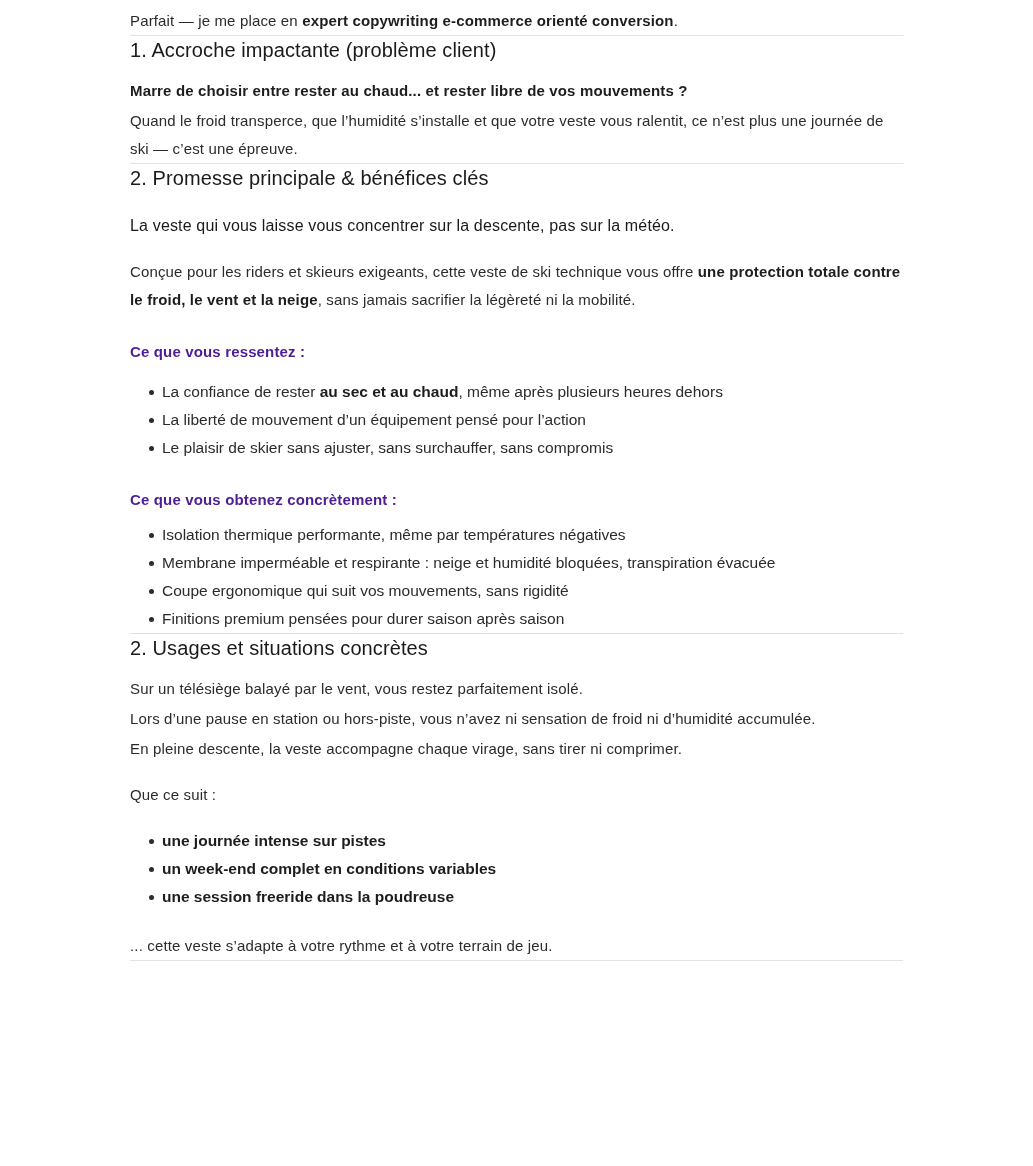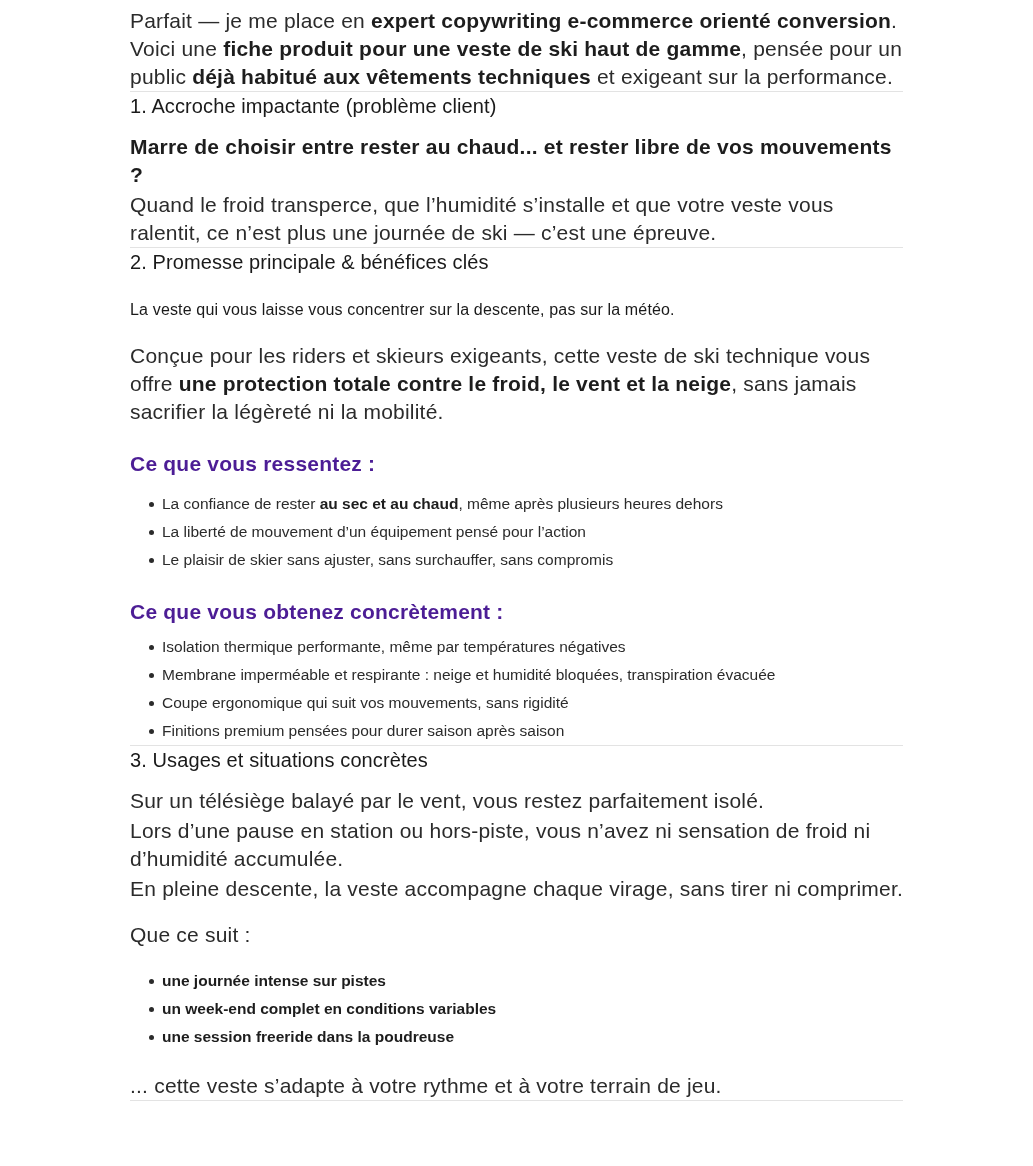--- a/index.html
+++ b/index.html
@@ -19,21 +19,21 @@
     width: 1033px;
     box-sizing: border-box;
     padding: 0 130px 0 130px;
   }
   .content {
     width: 773px;
   }
 
   p {
     margin: 0;
-    font-size: 21px;
+    font-size: 15px;
     line-height: 28px;
     color: #2b2b2b;
     letter-spacing: 0.01em;
   }
   .intro {
     padding-top: 7px;
   }
   strong, b {
     font-weight: bold;
     color: #1d1d1d;
@@ -121,21 +121,20 @@
   ul.bullets.bold-items li + li { margin-top: 0px; }
 </style>
 </head>
 <body>
 
 <div class="page">
   <div class="content">
 
     <p class="intro"><span>Parfait — je me place en </span><strong>expert copywriting e-commerce orienté conversion</strong><span>.</span></p>
 
-    <p><span>Voici une </span><strong>fiche produit pour une veste de ski haut de gamme</strong><span>, pensée pour un public </span><strong>déjà habitué aux vêtements techniques</strong><span> et exigeant sur la performance.</span></p>
 
     <hr class="rule rule-1">
 
     <h2 class="section-title title-1">1. Accroche impactante (problème client)</h2>
     <p class="lead">Marre de choisir entre rester au chaud... et rester libre de vos mouvements ?</p>
     <p class="body-para">Quand le froid transperce, que l’humidité s’installe et que votre veste vous ralentit, ce n’est plus une journée de ski — c’est une épreuve.</p>
 
     <hr class="rule rule-2">
 
     <h2 class="section-title title-2">2. Promesse principale &amp; bénéfices clés</h2>
@@ -152,21 +151,21 @@
     <p class="label-bold">Ce que vous obtenez concrètement :</p>
     <ul class="bullets tight">
       <li>Isolation thermique performante, même par températures négatives</li>
       <li>Membrane imperméable et respirante : neige et humidité bloquées, transpiration évacuée</li>
       <li>Coupe ergonomique qui suit vos mouvements, sans rigidité</li>
       <li>Finitions premium pensées pour durer saison après saison</li>
     </ul>
 
     <hr class="rule rule-3">
 
-    <h2 class="section-title title-3">3. Usages et situations concrètes</h2>
+    <h2 class="section-title title-3">2. Usages et situations concrètes</h2>
     <p class="lead" style="font-weight:normal;color:#2b2b2b;">Sur un télésiège balayé par le vent, vous restez parfaitement isolé.</p>
     <p class="body-para">Lors d’une pause en station ou hors-piste, vous n’avez ni sensation de froid ni d’humidité accumulée.</p>
     <p class="body-para">En pleine descente, la veste accompagne chaque virage, sans tirer ni comprimer.</p>
 
     <p class="para-gap">Que ce suit :</p>
     <ul class="bullets bold-items">
       <li>une journée intense sur pistes</li>
       <li>un week-end complet en conditions variables</li>
       <li>une session freeride dans la poudreuse</li>
     </ul>

